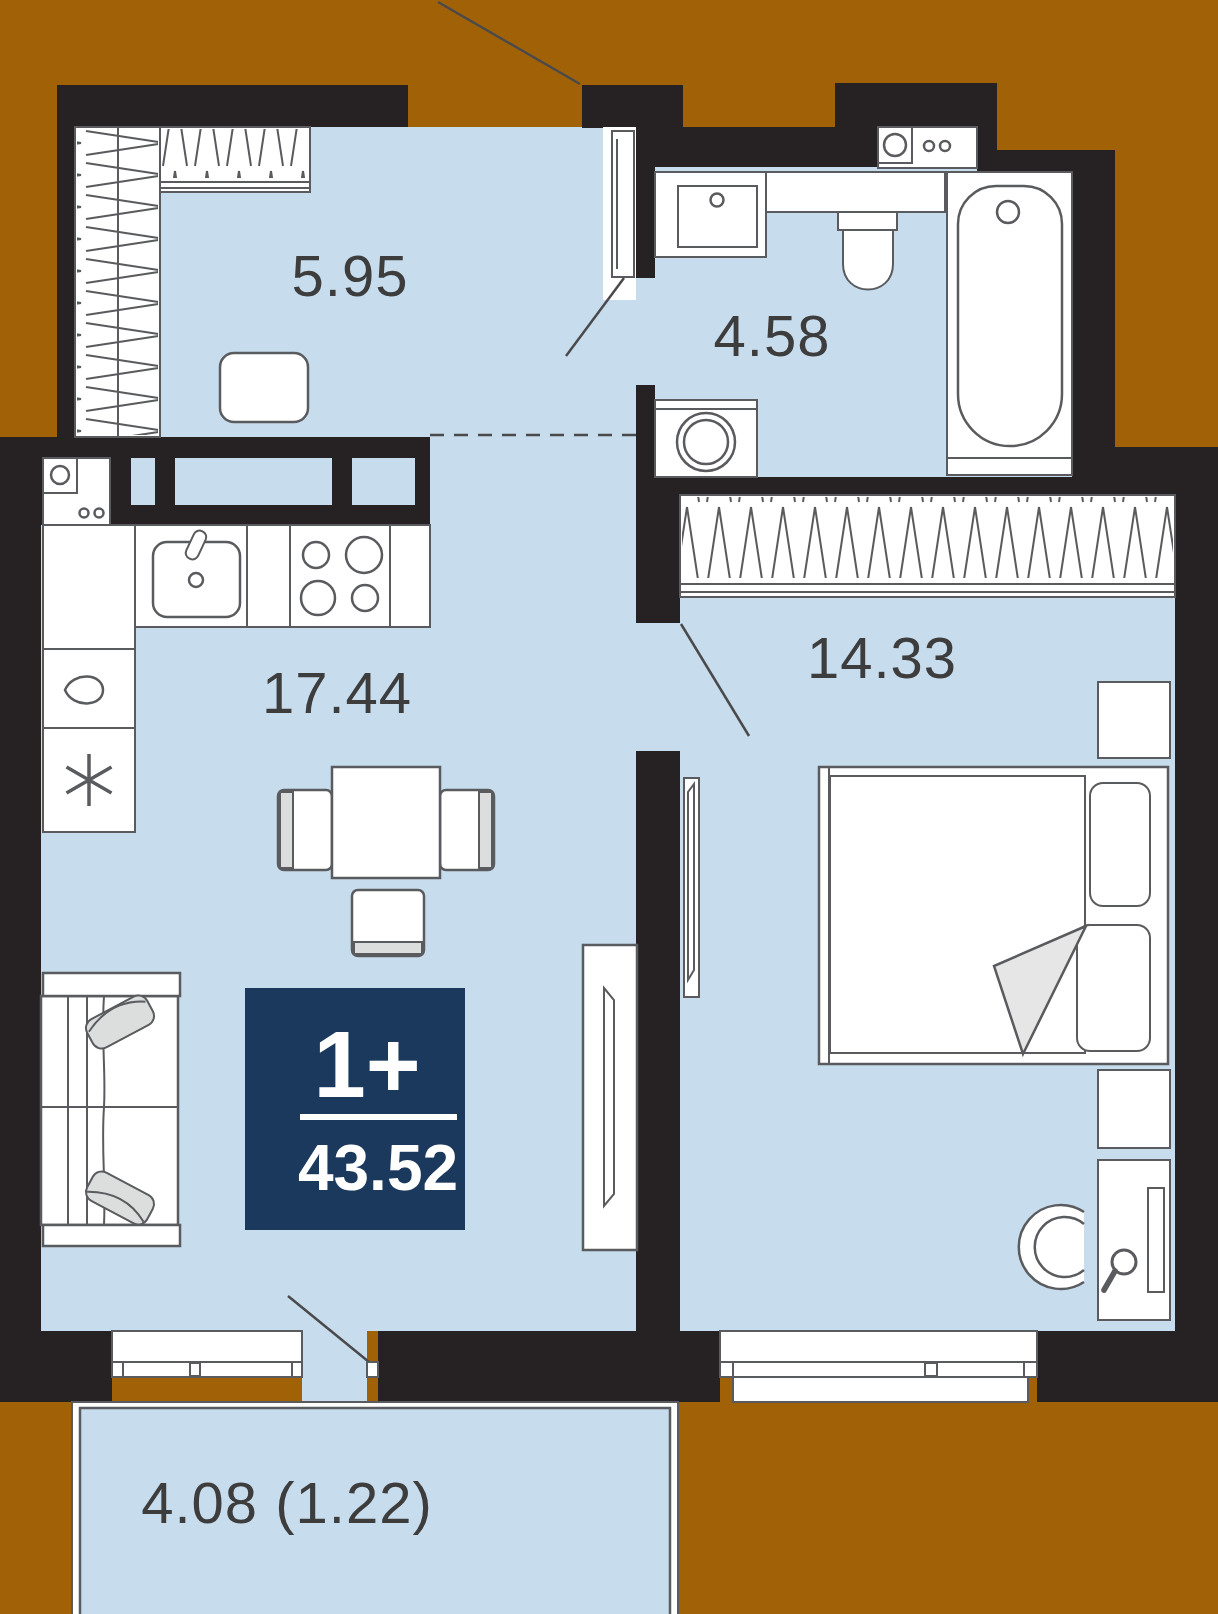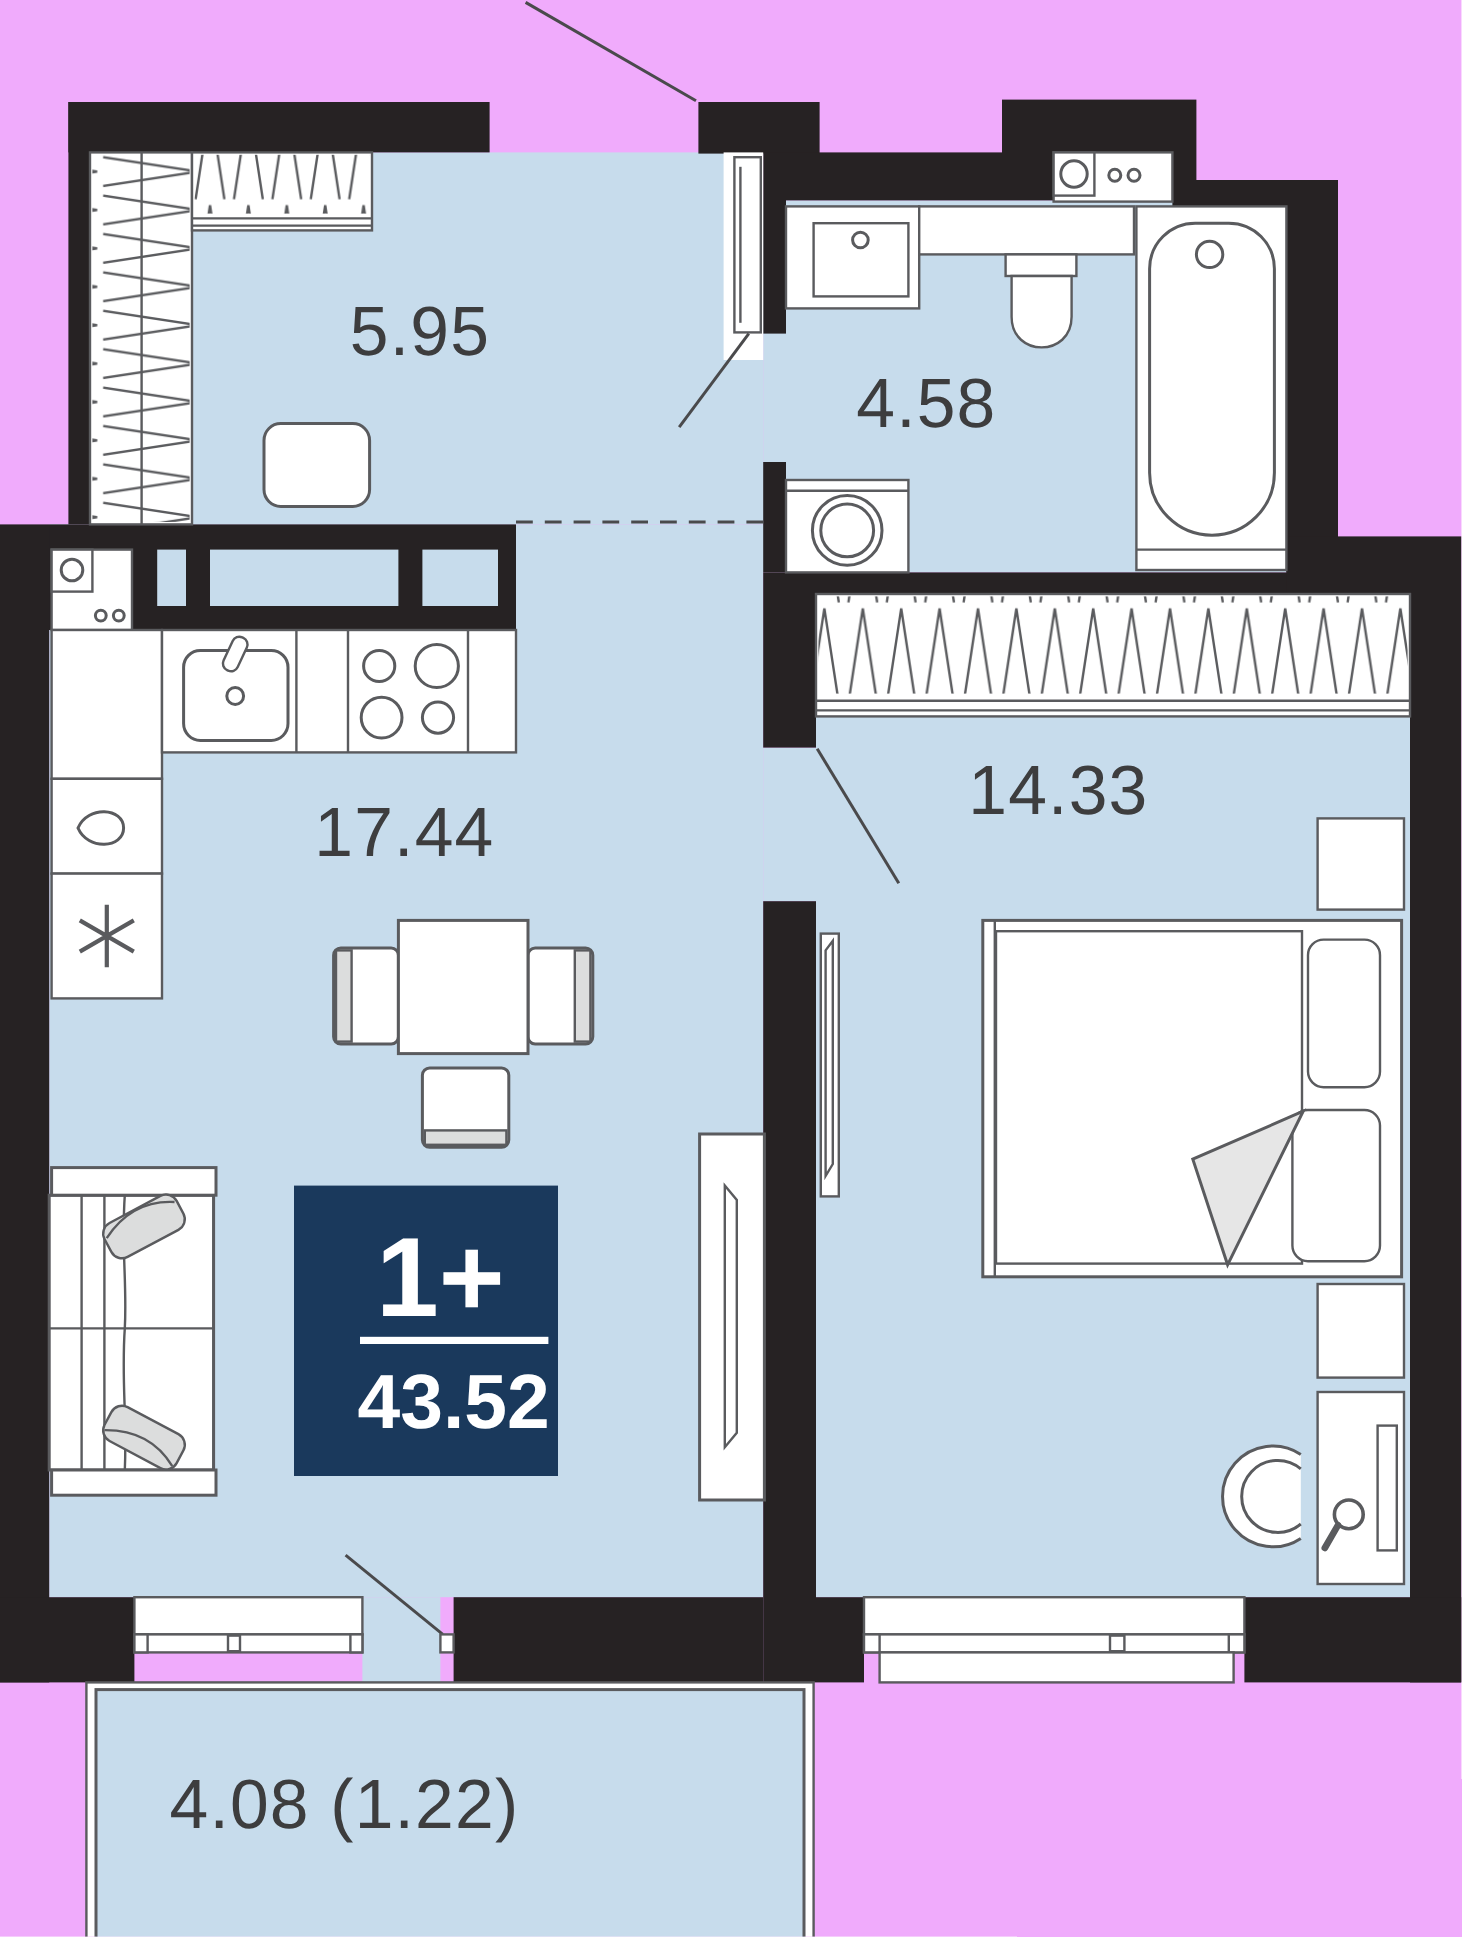--- a/index.html
+++ b/index.html
@@ -1,16 +1,16 @@
 <!DOCTYPE html>
 <html><head>
 <meta charset="utf-8">
 <style>
   html,body{margin:0;padding:0;background:#ffffff;}
-  #stage{position:relative;width:1218px;height:1614px;overflow:hidden;background:#f0abfc;}
+  #stage{position:relative;width:1218px;height:1614px;overflow:hidden;background:#a16207;}
   svg{display:block}
   .wall{fill:#262223;stroke:none}
   .floor{fill:#c7dcec;stroke:none}
   .furn{fill:#ffffff;stroke:#5a5b5e;stroke-width:2.5}
   .thin{fill:#ffffff;stroke:#5a5b5e;stroke-width:2}
   .nofill{fill:none;stroke:#5a5b5e;stroke-width:2.5}
   .gray{fill:#dcdddd;stroke:#5a5b5e;stroke-width:2}
   .ln{stroke:#5a5b5e;stroke-width:2;fill:none}
   .swing{stroke:#4a4a4c;stroke-width:2.5;fill:none}
   .dash{stroke:#4a4a4c;stroke-width:2.5;fill:none;stroke-dasharray:14 10}

